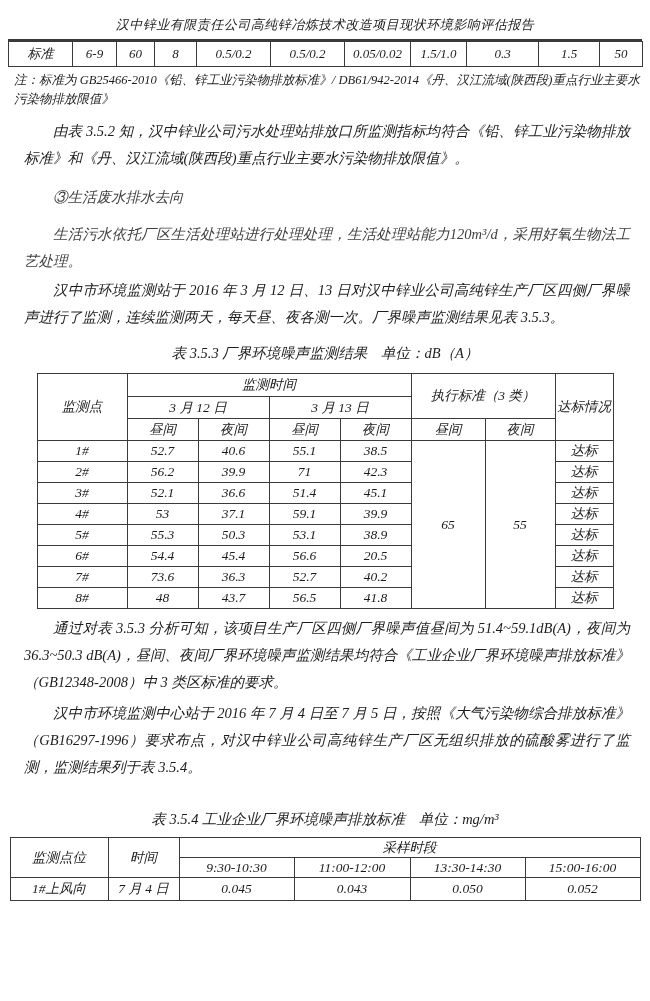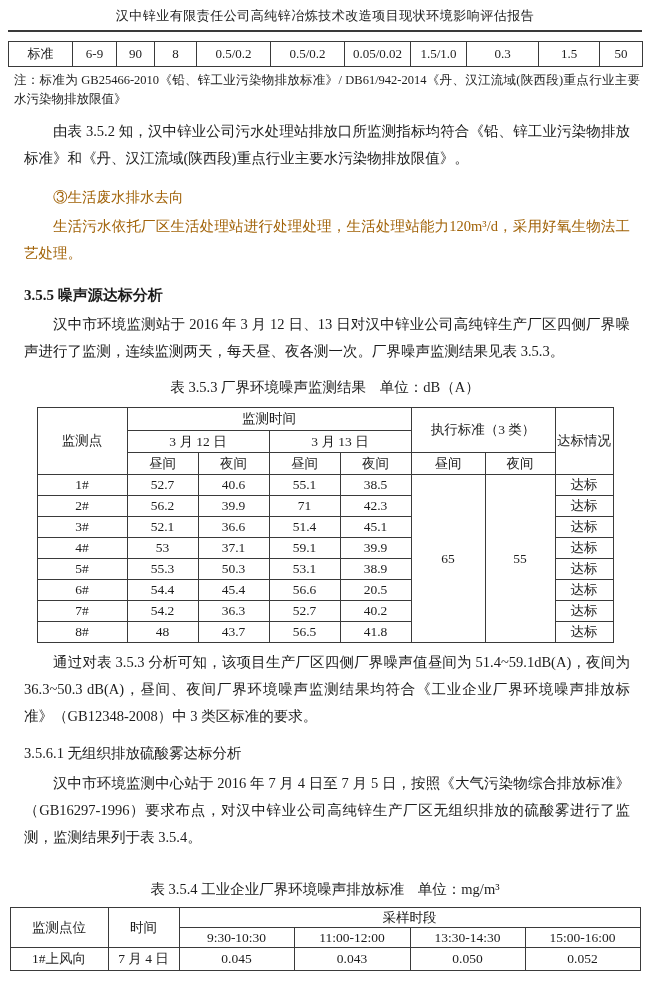--- a/index.html
+++ b/index.html
@@ -2,39 +2,39 @@
 <html><head>
 <meta charset="utf-8">
 <style>
   * { margin:0; padding:0; box-sizing:border-box; }
   html,body { background:#ffffff; }
   body {
     width:650px; height:1001px;
     font-family:"Liberation Serif","DejaVu Serif",serif;
     color:#1c1c1c;
   }
-  .page { width:650px; height:1001px; padding:0 8px; position:relative; overflow:hidden; background:#fff; }
+  .page { width:650px; height:1001px; padding:9px 8px; position:relative; overflow:hidden; background:#fff;font-style:italic; }
 
   .header-title { padding-top:7px; text-align:center; font-size:13px; letter-spacing:0.5px; }
   .header-rule { margin-top:5px; border-bottom:2px solid #3a3a3a; }
 
   table { border-collapse:collapse; table-layout:fixed; }
   td, th { border:1px solid #3a3a3a; text-align:center; vertical-align:middle; font-weight:normal; }
 
-  .std-table { width:634px; margin-top:9px; font-size:13px; }
+  .std-table { width:634px; font-size:13px; }
   .std-table td { height:25px; }
 
   .note { margin:4px 2px 0 6px; font-size:12.5px; line-height:19px; text-align:justify; }
 
   .body-text { margin:0 12px 0 16px; font-size:14.5px; line-height:27px; text-align:justify; }
   .indent { text-indent:2em; }
   .mt-p1 { margin-top:9px; }
-  .blue { color:#a16207; }
+  .blue { color:#404040; }
   .blue-heading { margin-top:12px; }
-  .blue-para { margin-top:2px; }
+  .blue-para { margin-top:10px; }
 
   .section-heading { margin:14px 12px 0 16px; font-size:15px; font-weight:bold; line-height:28px; }
   .sub-heading { margin:10px 12px 0 16px; font-size:14.5px; font-weight:normal; line-height:26px; }
 
   .table-caption { margin-top:10px; text-align:center; font-size:14.5px; line-height:24px; }
   .table-caption .unit { margin-left:10px; }
   .caption-354 { margin-top:26px; }
 
   .noise-table { width:576px; margin:8px auto 0; font-size:13.5px; }
   .noise-table .hrow1 td, .noise-table .hrow1 th { height:23px; }
@@ -67,41 +67,40 @@
         <col style="width:66px">
         <col style="width:56px">
       <col style="width:72px">
         <col style="width:61px">
         <col style="width:43px">
     </colgroup>
     <tbody>
         <tr>
       <td>标准</td>
       <td>6-9</td>
-      <td>90</td>
+      <td>60</td>
       <td>8</td>
       <td>0.5/0.2</td>
       <td>0.5/0.2</td>
       <td>0.05/0.02</td>
       <td>1.5/1.0</td>
       <td>0.3</td>
       <td>1.5</td>
       <td>50</td>
     </tr>
   </tbody>
     </table>
 
   <div class="note">注：标准为 GB25466-2010《铅、锌工业污染物排放标准》/ DB61/942-2014《丹、汉江流域(陕西段)重点行业主要水污染物排放限值》</div>
 
   <p class="body-text indent mt-p1">由表 3.5.2 知，汉中锌业公司污水处理站排放口所监测指标均符合《铅、锌工业污染物排放标准》和《丹、汉江流域(陕西段)重点行业主要水污染物排放限值》。</p>
 
   <p class="body-text indent blue blue-heading">③生活废水排水去向</p>
   <p class="body-text indent blue blue-para">生活污水依托厂区生活处理站进行处理处理，生活处理站能力120m³/d，采用好氧生物法工艺处理。</p>
 
-  <h3 class="section-heading">3.5.5 噪声源达标分析</h3>
   <p class="body-text indent" style="margin-top:2px;">汉中市环境监测站于 2016 年 3 月 12 日、13 日对汉中锌业公司高纯锌生产厂区四侧厂界噪声进行了监测，连续监测两天，每天昼、夜各测一次。厂界噪声监测结果见表 3.5.3。</p>
 
   <div class="table-caption">
     <span>表 3.5.3  厂界环境噪声监测结果</span>
     <span class="unit">单位：dB（A）</span>
   </div>
 
   <table class="noise-table">
     <colgroup>
       <col style="width:90px">
@@ -177,40 +176,39 @@
     <tr class="drow">
       <td>6#</td>
       <td>54.4</td>
       <td>45.4</td>
       <td>56.6</td>
       <td>20.5</td>
       <td>达标</td>
     </tr>
     <tr class="drow">
       <td>7#</td>
-      <td>54.2</td>
+      <td>73.6</td>
       <td>36.3</td>
       <td>52.7</td>
       <td>40.2</td>
       <td>达标</td>
     </tr>
     <tr class="drow">
       <td>8#</td>
       <td>48</td>
       <td>43.7</td>
       <td>56.5</td>
       <td>41.8</td>
       <td>达标</td>
     </tr>
   </tbody>
     </table>
 
   <p class="body-text indent" style="margin-top:6px;">通过对表 3.5.3 分析可知，该项目生产厂区四侧厂界噪声值昼间为 51.4~59.1dB(A)，夜间为 36.3~50.3 dB(A)，昼间、夜间厂界环境噪声监测结果均符合《工业企业厂界环境噪声排放标准》（GB12348-2008）中 3 类区标准的要求。</p>
 
-  <div class="sub-heading">3.5.6.1 无组织排放硫酸雾达标分析</div>
   <p class="body-text indent" style="margin-top:4px;">汉中市环境监测中心站于 2016 年 7 月 4 日至 7 月 5 日，按照《大气污染物综合排放标准》（GB16297-1996）要求布点，对汉中锌业公司高纯锌生产厂区无组织排放的硫酸雾进行了监测，监测结果列于表 3.5.4。</p>
 
   <div class="table-caption caption-354">
     <span>表 3.5.4 工业企业厂界环境噪声排放标准</span>
     <span class="unit">单位：mg/m³</span>
   </div>
 
   <table class="sulf-table">
     <colgroup>
       <col style="width:98px">

